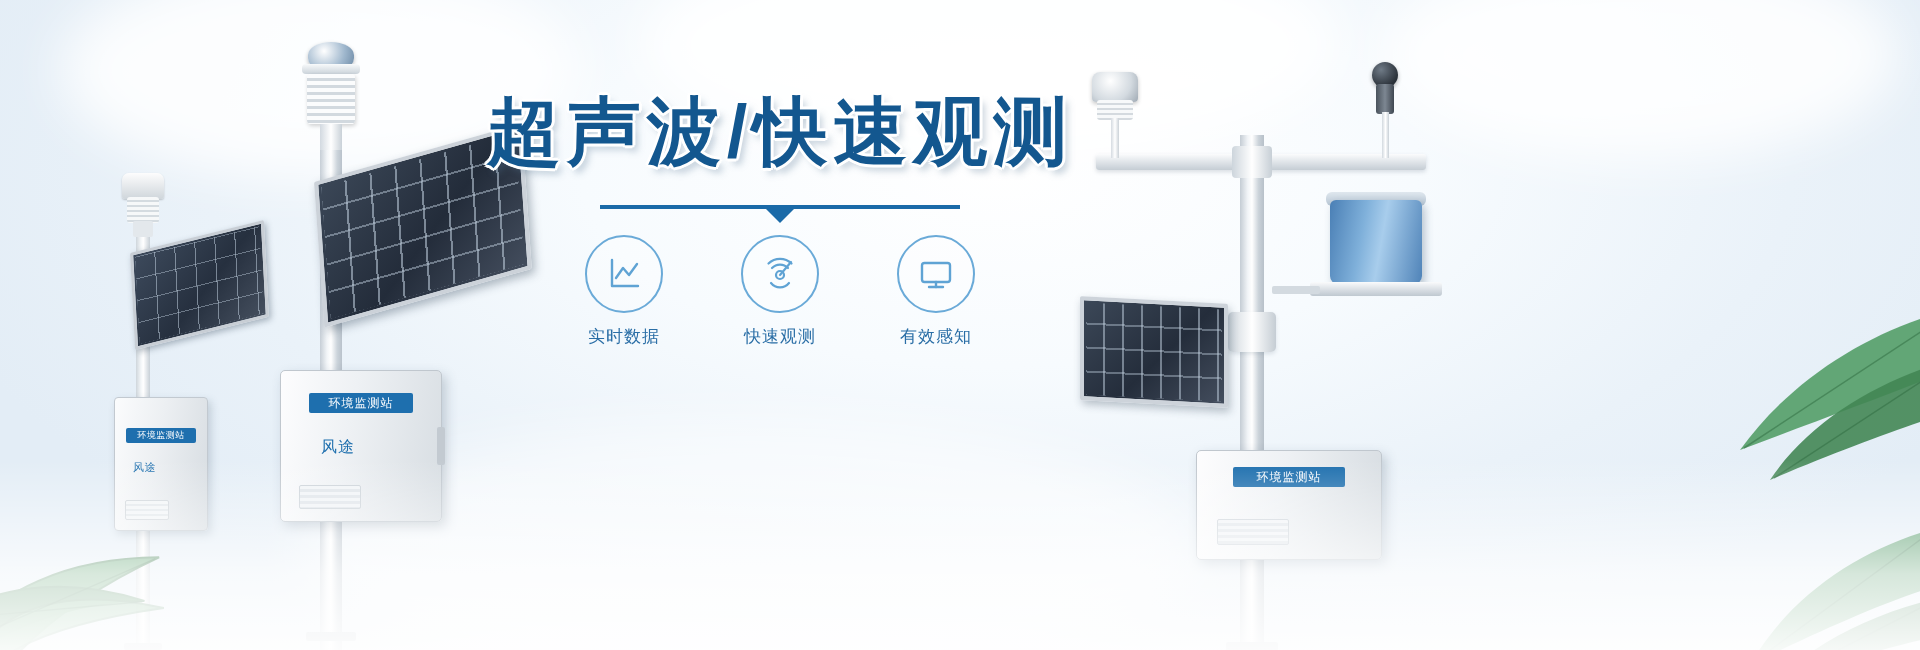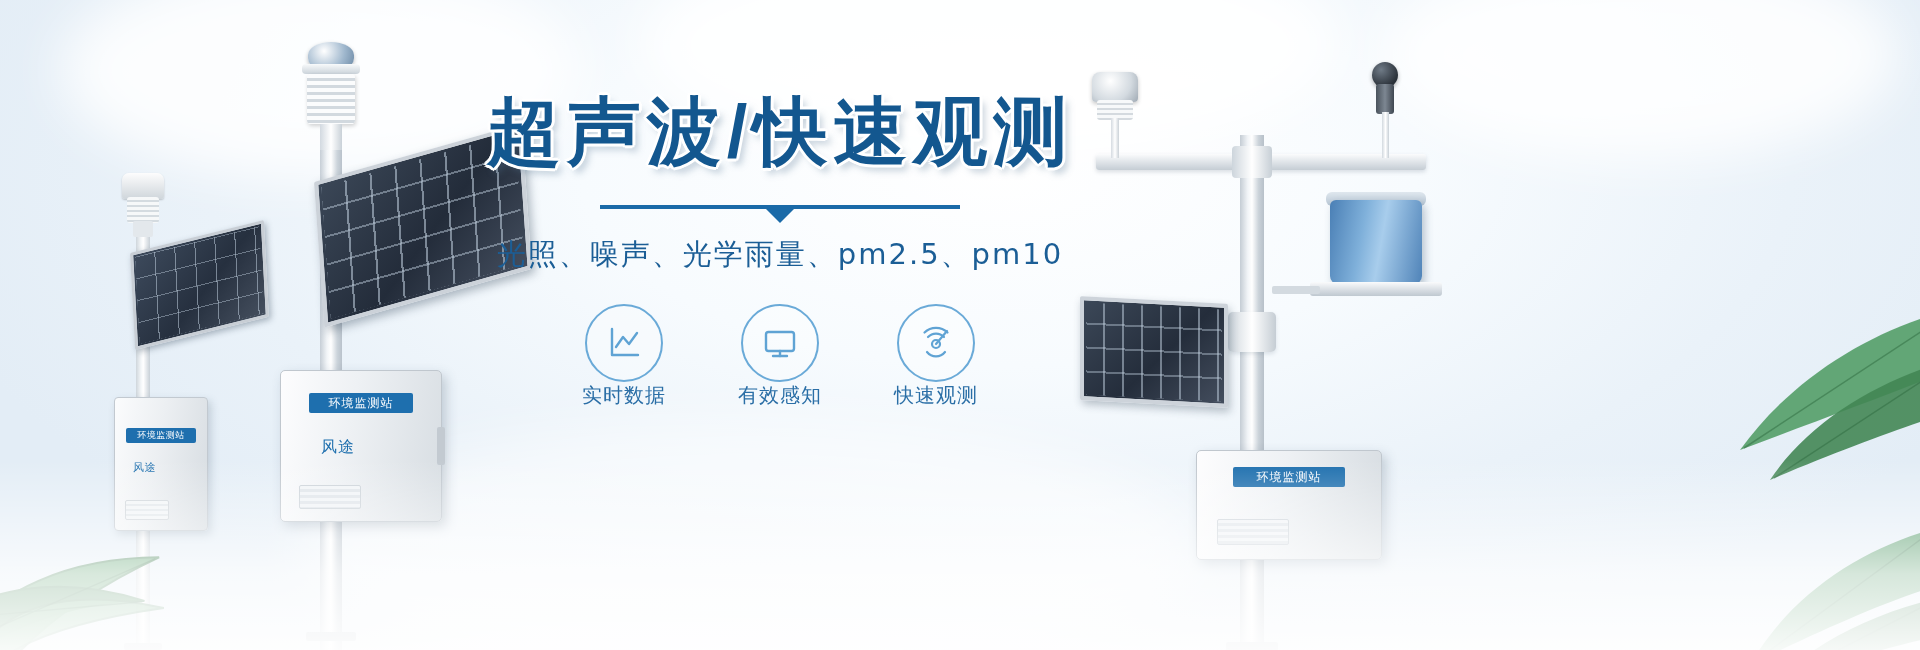--- a/index.html
+++ b/index.html
@@ -48,21 +48,21 @@
 
   
   .features{display:flex;justify-content:center;gap:56px;margin-top:26px;}
   .feature{width:100px;text-align:center;}
   .fcircle{
     width:74px;height:74px;margin:0 auto;border-radius:50%;
     border:2px solid #6aaad8;display:flex;align-items:center;justify-content:center;
     background:rgba(255,255,255,.25);
   }
   .fcircle svg{display:block;}
-  .flabel{font-size:20px;color:#2a6ea6;letter-spacing:1px;
+  .flabel{margin-top:12px;font-size:17px;color:#2a6ea6;letter-spacing:1px;
           font-family:Liberation Sans, sans-serif;}
 
   
   .stationA{position:absolute;left:100px;top:175px;width:150px;height:475px;}
   .poleA{position:absolute;left:36px;top:40px;width:14px;height:435px;
          background:linear-gradient(90deg,#cfd6dc,#f3f6f8 35%,#ffffff 52%,#c8d0d7);}
   .sensorA{position:absolute;left:22px;top:-2px;width:42px;height:26px;border-radius:7px 7px 3px 3px;
            background:linear-gradient(180deg,#fdfdfd,#cfd6db);box-shadow:0 1px 2px rgba(0,0,0,.2);}
   .sensorA2{position:absolute;left:27px;top:22px;width:32px;height:26px;
             background:repeating-linear-gradient(180deg,#f6f8f9 0 3px,#d4dbe0 3px 5px);border-radius:3px;}
@@ -209,57 +209,56 @@
       <div class="hinge"></div>
       <div class="vent2"></div>
     </div>
     <div class="baseB"></div>
   </div>
 
   <div class="center">
     <div class="title">超声波/快速观测</div>
     <div class="divider"></div>
     <div class="sublines">
-      <div class="subline">光照、噪声、光学雨量、pm2.5、pm10</div>
     </div>
 
     <div class="features">
 
       <div class="feature">
         <div class="fcircle">
           <svg width="40" height="40" viewBox="0 0 40 40" fill="none" stroke="#5fa3d4" stroke-width="2.4" stroke-linecap="round" stroke-linejoin="round">
             <polyline points="8,6 8,32 34,32"></polyline>
             <polyline points="12,24 19,14 25,21 33,10"></polyline>
           </svg>
         </div>
         <div class="flabel">实时数据</div>
-      </div>
-
-      <div class="feature">
-        <div class="fcircle">
-          <svg width="40" height="40" viewBox="0 0 40 40" fill="none" stroke="#5fa3d4" stroke-width="2.4" stroke-linecap="round" stroke-linejoin="round">
-            <rect x="6" y="9" width="28" height="19" rx="2.5"></rect>
-            <line x1="20" y1="28" x2="20" y2="33"></line>
-            <line x1="13" y1="33" x2="27" y2="33"></line>
-          </svg>
-        </div>
-        <div class="flabel">有效感知</div>
       </div>
 
       <div class="feature">
         <div class="fcircle">
           <svg width="40" height="40" viewBox="0 0 40 40" fill="none" stroke="#5fa3d4" stroke-width="2.2" stroke-linecap="round">
             <circle cx="20" cy="21" r="4"></circle>
             <path d="M12 14 A11 11 0 0 1 28 14"></path>
             <path d="M8.5 9.5 A16.5 16.5 0 0 1 31.5 9.5"></path>
             <path d="M11 29 A11.5 11.5 0 0 0 29 29"></path>
             <line x1="20" y1="21" x2="31" y2="8"></line>
           </svg>
         </div>
         <div class="flabel">快速观测</div>
+      </div>
+
+      <div class="feature">
+        <div class="fcircle">
+          <svg width="40" height="40" viewBox="0 0 40 40" fill="none" stroke="#5fa3d4" stroke-width="2.4" stroke-linecap="round" stroke-linejoin="round">
+            <rect x="6" y="9" width="28" height="19" rx="2.5"></rect>
+            <line x1="20" y1="28" x2="20" y2="33"></line>
+            <line x1="13" y1="33" x2="27" y2="33"></line>
+          </svg>
+        </div>
+        <div class="flabel">有效感知</div>
       </div>
 
 
     </div>
   </div>
 
   <div class="stationC">
     <div class="armC"></div>
     <div class="poleC"></div>
     <div class="collarC"></div>

